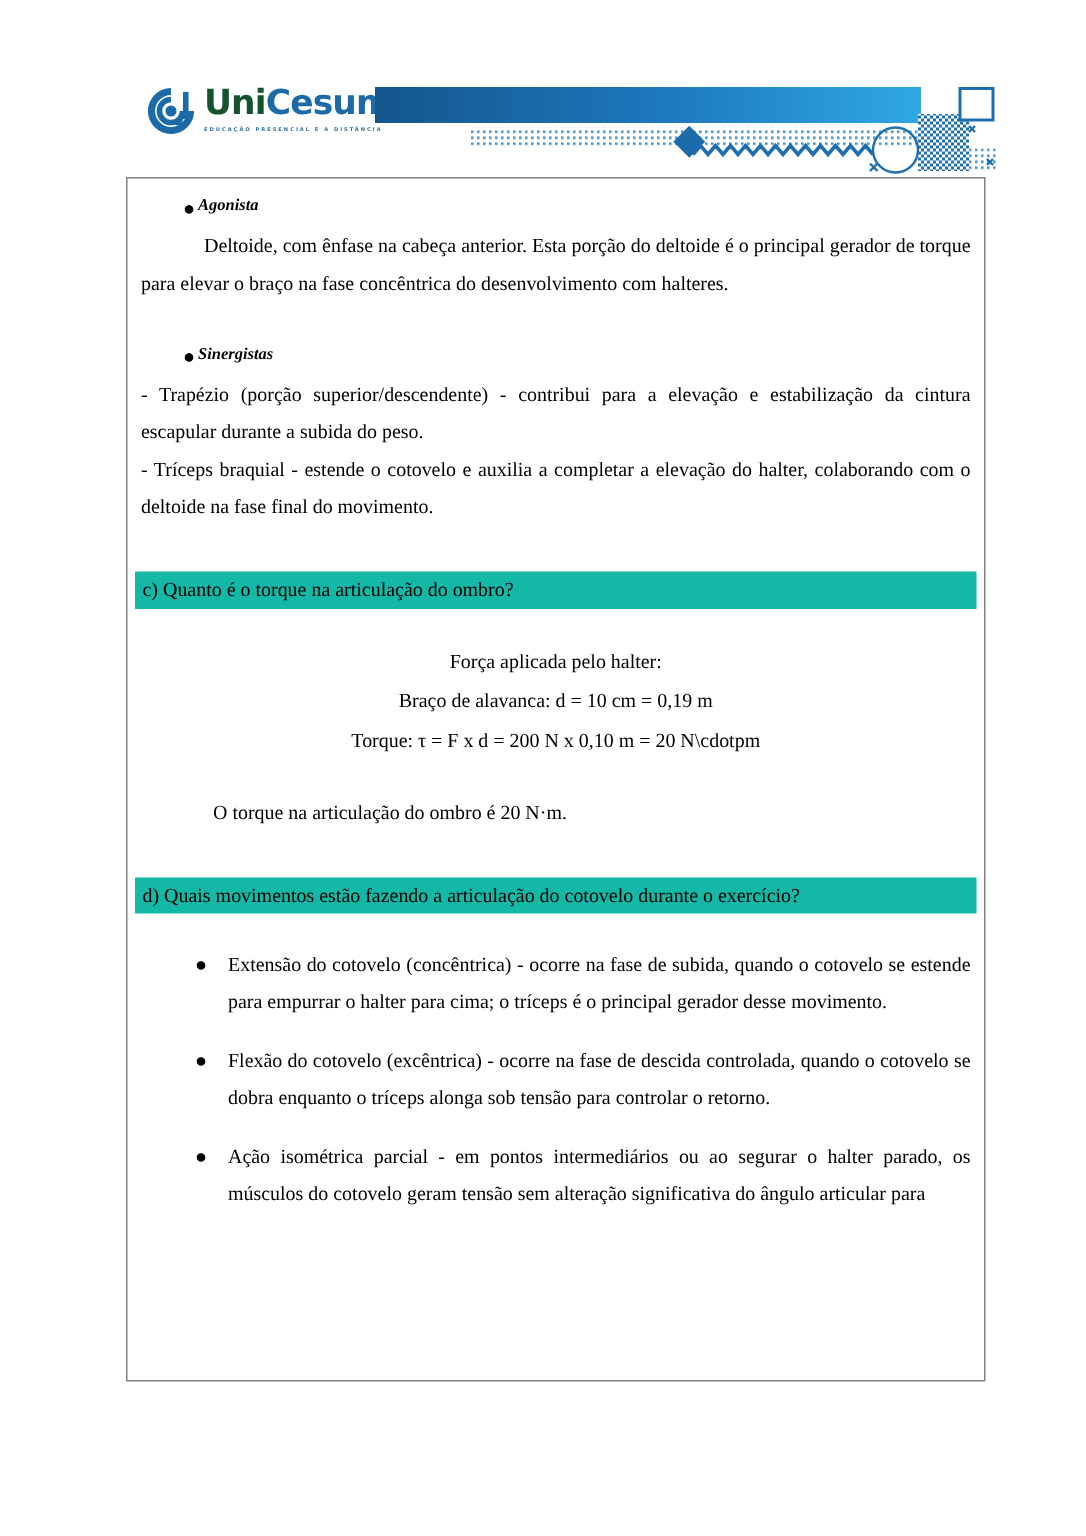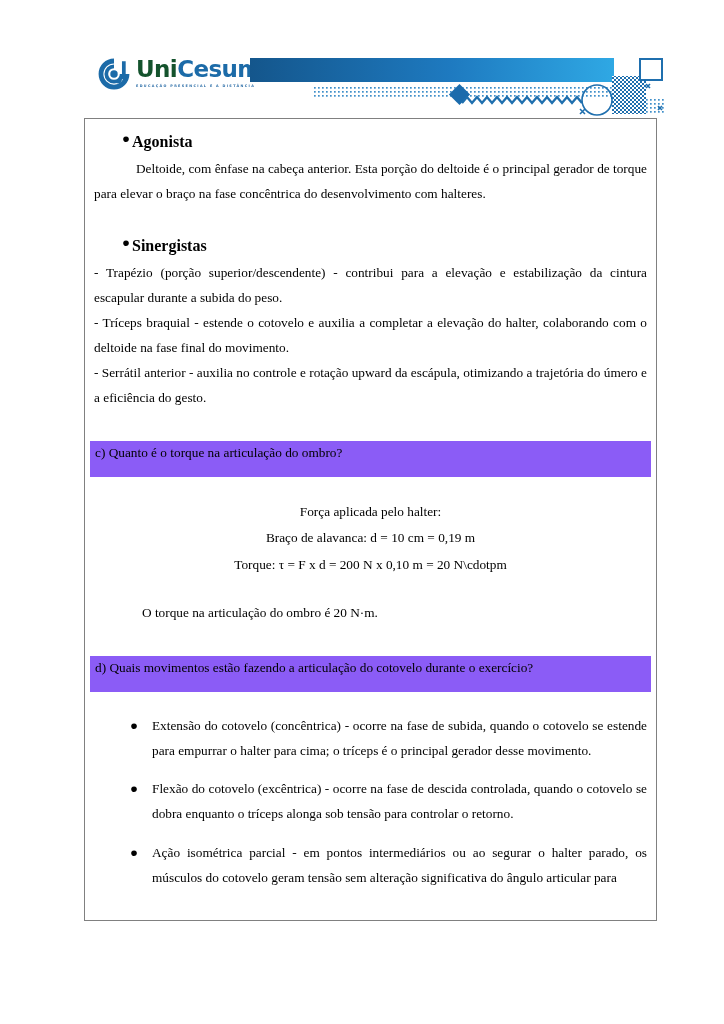--- a/index.html
+++ b/index.html
@@ -101,34 +101,35 @@
   }
   .bullet-dot {
     width: 10px;
     flex: none;
     font-size: 13.3px;
     line-height: 1.88;
     text-align: left;
   }
   .bullet-head {
     font-weight: bold;
-    font-size: 16px;
-    line-height: 1.88;
+    font-size: 11px;
+    line-height: 1.88;
+    font-style: italic;
   }
   .bullet-lvl1 { margin-left: 28px; }
 
   .spacer-sm { height: 14px; }
   .spacer-md { height: 22px; }
   .spacer-lg { height: 30px; }
 
   .highlight-bar {
-    background: #8b5cf6;
+    background: #14b8a6;
     font-size: 13.3px;
     line-height: 1.72;
-    padding: 1px 3px 12px 5px;
+    padding: 1px 3px 1px 5px;
     margin: 0 -4px;
   }
 
   .calc-line {
     font-size: 13.3px;
     line-height: 2.0;
     text-align: center;
   }
   .calc-line sup {
     font-size: 9px;
@@ -234,21 +235,20 @@
 
     <div class="bullet-row bullet-lvl1">
       <span class="bullet-dot">●</span>
       <span class="bullet-head">Sinergistas</span>
     </div>
 
     <p><span class="bold">- Trapézio (porção superior/descendente) -</span><span> contribui para a elevação e estabilização da cintura escapular durante a subida do peso.</span></p>
 
     <p><span class="bold">- Tríceps braquial -</span><span> estende o cotovelo e auxilia a completar a elevação do halter, colaborando com o deltoide na fase final do movimento.</span></p>
 
-    <p><span class="bold">- Serrátil anterior -</span><span> auxilia no controle e rotação upward da escápula, otimizando a trajetória do úmero e a eficiência do gesto.</span></p>
 
     <div class="spacer-lg"></div>
 
     <div class="highlight-bar">c) Quanto é o torque na articulação do ombro?</div>
 
     <div class="spacer-md"></div>
 
     <div class="calc-line">Força aplicada pelo halter:</div>
 
 

